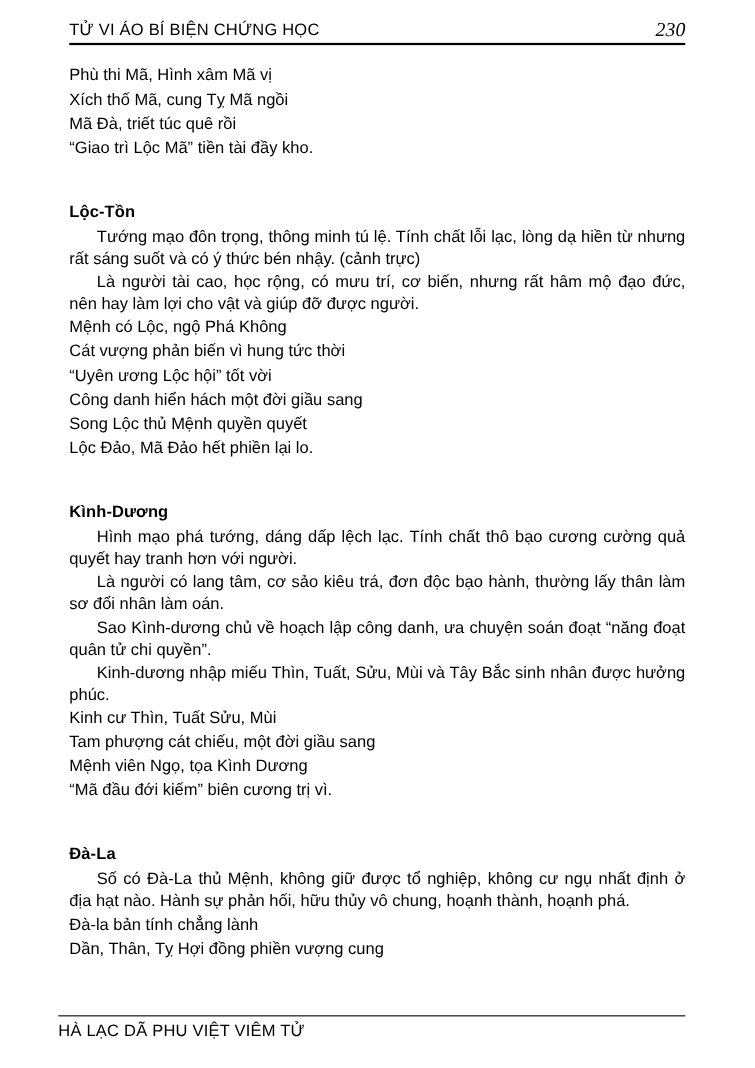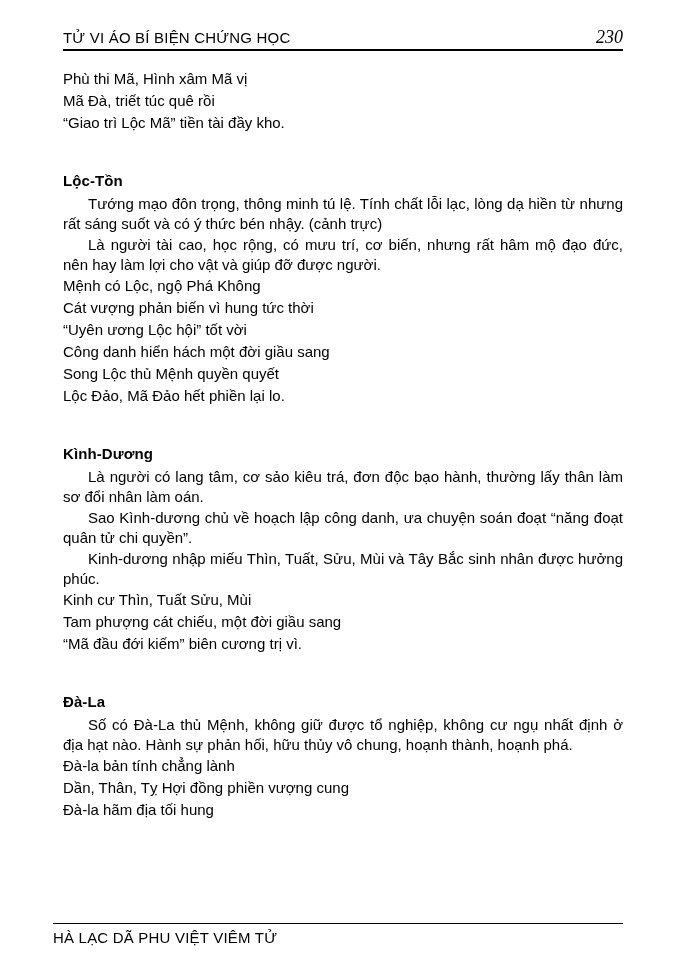--- a/index.html
+++ b/index.html
@@ -3,21 +3,21 @@
 <meta charset="utf-8">
 <style>
   html, body { margin: 0; padding: 0; background: #ffffff; }
   .page {
     position: relative;
     width: 686px;
     height: 971px;
     margin: 0 auto;
     background: #ffffff;
     box-sizing: border-box;
-    padding: 28px 63px 0 63px;
+    padding: 18px 63px 0 63px;
     font-family: "Liberation Sans", sans-serif;
     color: #000000;
     overflow: hidden;
   }
   .header-row {
     display: flex;
     justify-content: space-between;
     align-items: flex-end;
     border-bottom: 2px solid #000;
     padding-bottom: 3px;
@@ -74,42 +74,44 @@
 
   <header>
     <div class="header-row">
       <span class="header-title">TỬ VI ÁO BÍ BIỆN CHỨNG HỌC</span>
       <span class="page-number">230</span>
     </div>
   </header>
 
   <main class="doc-body" id="content">
       <p class="verse">Phù thi Mã, Hình xâm Mã vị</p>
+      <p class="verse">Xích thố Mã, cung Tỵ Mã ngồi</p>
       <p class="verse">Mã Đà, triết túc quê rồi</p>
       <p class="verse">“Giao trì Lộc Mã” tiền tài đầy kho.</p>
       <h2 class="heading">Lộc-Tồn</h2>
       <p class="para">Tướng mạo đôn trọng, thông minh tú lệ. Tính chất lỗi lạc, lòng dạ hiền từ nhưng rất sáng suốt và có ý thức bén nhậy. (cảnh trực)</p>
       <p class="para">Là người tài cao, học rộng, có mưu trí, cơ biến, nhưng rất hâm mộ đạo đức, nên hay làm lợi cho vật và giúp đỡ được người.</p>
       <p class="verse">Mệnh có Lộc, ngộ Phá Không</p>
       <p class="verse">Cát vượng phản biến vì hung tức thời</p>
       <p class="verse">“Uyên ương Lộc hội” tốt vời</p>
       <p class="verse">Công danh hiển hách một đời giầu sang</p>
       <p class="verse">Song Lộc thủ Mệnh quyền quyết</p>
       <p class="verse">Lộc Đảo, Mã Đảo hết phiền lại lo.</p>
       <h2 class="heading">Kình-Dương</h2>
+      <p class="para">Hình mạo phá tướng, dáng dấp lệch lạc. Tính chất thô bạo cương cường quả quyết hay tranh hơn với người.</p>
       <p class="para">Là người có lang tâm, cơ sảo kiêu trá, đơn độc bạo hành, thường lấy thân làm sơ đổi nhân làm oán.</p>
       <p class="para">Sao Kình-dương chủ về hoạch lập công danh, ưa chuyện soán đoạt “năng đoạt quân tử chi quyền”.</p>
       <p class="para">Kinh-dương nhập miếu Thìn, Tuất, Sửu, Mùi và Tây Bắc sinh nhân được hưởng phúc.</p>
       <p class="verse">Kinh cư Thìn, Tuất Sửu, Mùi</p>
       <p class="verse">Tam phượng cát chiếu, một đời giầu sang</p>
+      <p class="verse">Mệnh viên Ngọ, tọa Kình Dương</p>
       <p class="verse">“Mã đầu đới kiếm” biên cương trị vì.</p>
       <h2 class="heading">Đà-La</h2>
       <p class="para">Số có Đà-La thủ Mệnh, không giữ được tổ nghiệp, không cư ngụ nhất định ở địa hạt nào. Hành sự phản hối, hữu thủy vô chung, hoạnh thành, hoạnh phá.</p>
       <p class="verse">Đà-la bản tính chẳng lành</p>
       <p class="verse">Dần, Thân, Tỵ Hợi đồng phiền vượng cung</p>
-      <p class="verse">Đà-la hãm địa tối hung</p>
     </main>
 
   <footer class="doc-footer">
     <span class="footer-text">HÀ LẠC DÃ PHU VIỆT VIÊM TỬ</span>
   </footer>
 
 </div>
 
 </body></html>

